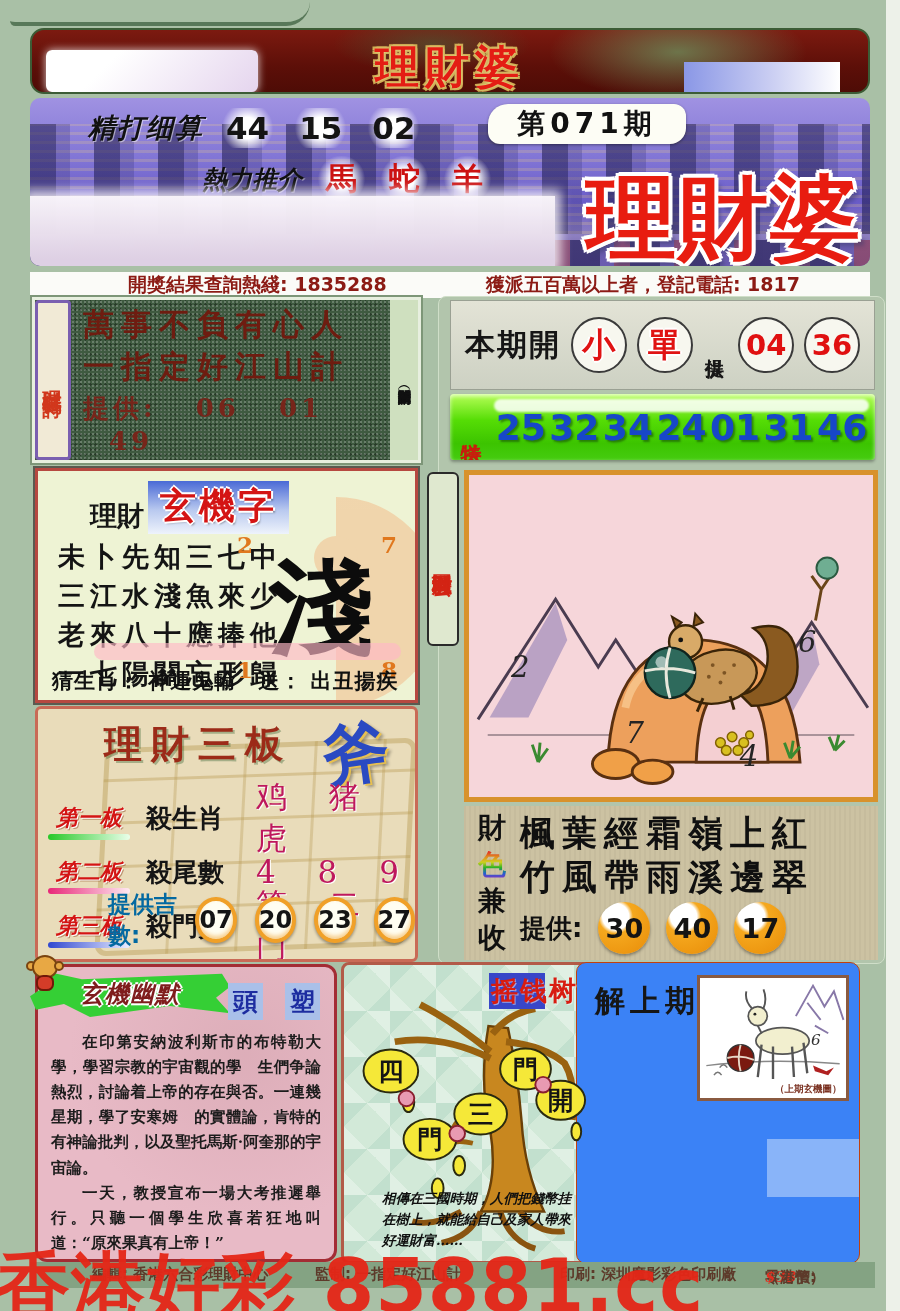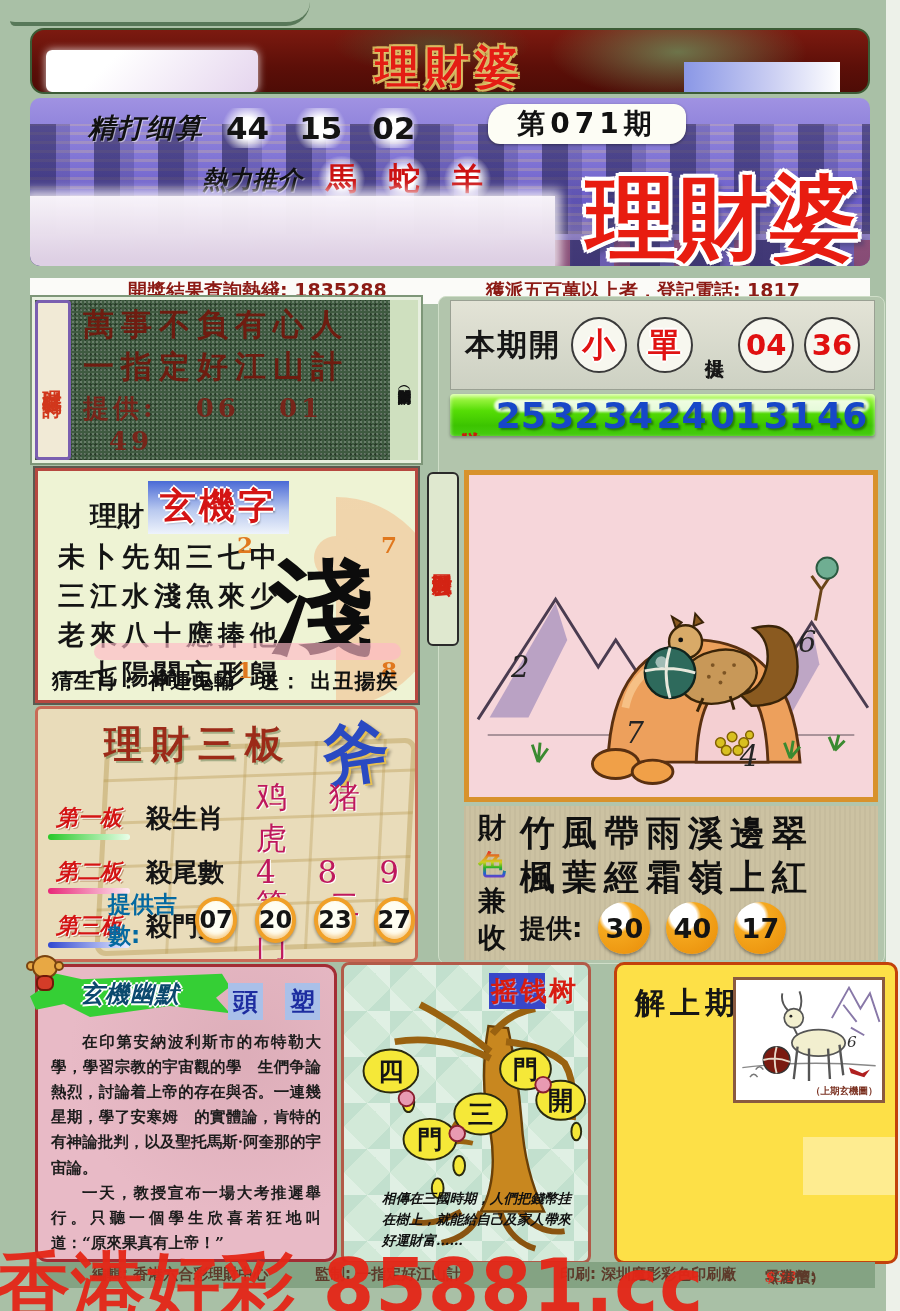--- a/index.html
+++ b/index.html
@@ -48,21 +48,21 @@
   .city-big-title { position:absolute; right:8px; bottom:2px; font-size:90px; line-height:1.05; font-weight:900;
     color:#e81c10; letter-spacing:2px; font-family:"DejaVu Serif", serif;
     text-shadow:
       -3px -3px 0 #fff, 3px -3px 0 #fff, -3px 3px 0 #fff, 3px 3px 0 #fff,
       0 -4px 0 #fff, 0 4px 0 #fff, -4px 0 0 #fff, 4px 0 0 #fff,
       6px 7px 4px rgba(60,60,110,.55); }
   .city-blank { position:absolute; left:0; bottom:0; width:525px; height:70px;
     background:linear-gradient(180deg, rgba(252,248,252,.97) 0%, #ded0e4 90%); box-shadow:0 0 10px 6px rgba(250,246,250,.8); }
 
   
-  .hotline { position:absolute; left:30px; top:278px; width:840px; height:26px; background:#fbfbf8;
+  .hotline { position:absolute; left:30px; top:272px; width:840px; height:26px; background:#fbfbf8;
     display:flex; align-items:center; font-size:19px; font-weight:bold; color:#8c1b15; }
   .hotline .hl-left { margin-left:98px; }
   .hotline .hl-right { margin-left:auto; margin-right:70px; }
 
   
   .right-panel { position:absolute; left:438px; top:296px; width:447px; height:668px;
     background:#b2c5ac; border-radius:8px; border:1px solid #cfdec8; }
   .edge-right { position:absolute; right:0; top:0; width:14px; height:100%; background:#edf1e9; }
 
   
@@ -90,21 +90,21 @@
   .benqi-label { font-family:"DejaVu Serif", serif; font-size:30px; font-weight:bold; color:#151515; letter-spacing:2px; }
   .ball { width:56px; height:56px; border:2px solid #3a3a3a; border-radius:50%; background:#f7f7ef;
     display:flex; align-items:center; justify-content:center; }
   .ball .zi { font-size:33px; font-weight:900; color:#e01313;
     text-shadow:-2px 0 0 #fff,2px 0 0 #fff,0 -2px 0 #fff,0 2px 0 #fff; }
   .ball .sz { font-size:29px; font-weight:900; color:#e01010; }
   .benqi-tip { height:62px; display:flex; align-items:center; }
   .benqi-tip .vtext { font-size:19px; font-weight:bold; color:#181818; letter-spacing:1px; }
 
   
-  .tesong { position:absolute; left:450px; top:394px; width:425px; height:42px; border-radius:4px;
+  .tesong { position:absolute; left:450px; top:394px; width:425px; height:66px; border-radius:4px;
     background:linear-gradient(180deg,#b7ff58 0%,#55dd05 40%,#3cc400 75%,#45cc10 100%);
     box-shadow:inset 0 2px 4px rgba(255,255,255,.7), 0 2px 3px rgba(0,0,0,.3);
     display:flex; align-items:center; overflow:hidden; }
   .tesong-gloss { position:absolute; left:44px; right:6px; top:5px; height:13px;
     background:rgba(255,255,255,.85); border-radius:8px; filter:blur(1px); }
   .tesong-label { width:34px; margin-left:4px; display:flex; justify-content:center; }
   .tesong-label .vtext { font-size:21px; font-weight:900; color:#c81d0d; letter-spacing:0; }
   .tesong-nums { flex:1; display:flex; justify-content:space-around; padding:0 6px; position:relative; }
   .tesong-nums span { font-size:36px; font-weight:900; color:#1747c8; text-shadow:2px 2px 2px rgba(10,40,10,.45); }
 
@@ -190,21 +190,21 @@
     box-shadow:0 2px 3px rgba(0,0,0,.35); display:flex; align-items:center; justify-content:center;
     font-size:27px; font-weight:900; color:#141414; }
 
   
   .humor { position:absolute; left:35px; top:964px; width:302px; height:298px;
     background:#e8bac6; border:3px solid #a32c34; border-radius:12px; overflow:visible;
     background-image:radial-gradient(ellipse at 70% 30%, rgba(200,150,160,.35), rgba(0,0,0,0) 60%); }
   .humor-banner { position:absolute; left:-8px; top:4px; width:200px; height:46px;
     background:#35cf35; clip-path:polygon(0 55%,10% 26%,7% 0,26% 18%,96% 6%,100% 34%,93% 58%,100% 92%,70% 76%,30% 100%,17% 72%,3% 84%);
     display:flex; align-items:center; justify-content:center; }
-  .humor-banner span { font-size:24px; font-weight:900; color:#0c4a6e; font-style:italic; letter-spacing:1px;
+  .humor-banner span { font-size:24px; font-weight:900; color:#7f1d1d; font-style:italic; letter-spacing:1px;
     text-shadow:-2px 0 0 #fff,2px 0 0 #fff,0 -2px 0 #fff,0 2px 0 #fff; }
   .monkey { position:absolute; left:-14px; top:-12px; width:42px; height:40px; }
   .monkey .head { position:absolute; left:8px; top:0; width:26px; height:24px; border-radius:50%;
     background:#e8a844; border:2px solid #7a4410; }
   .monkey .ear1, .monkey .ear2 { position:absolute; top:6px; width:10px; height:10px; border-radius:50%;
     background:#e8a844; border:2px solid #7a4410; }
   .monkey .ear1 { left:2px; } .monkey .ear2 { right:2px; }
   .monkey .body { position:absolute; left:12px; top:20px; width:18px; height:16px; border-radius:40%;
     background:#d43c28; border:2px solid #701808; }
   .hint-chars { position:absolute; right:16px; top:18px; display:flex; gap:26px; }
@@ -224,22 +224,22 @@
   .mtree-title { position:absolute; top:8px; right:8px; z-index:3; font-family:"DejaVu Serif", serif;
     font-size:27px; font-weight:900; color:#d81c10; letter-spacing:2px;
     background:linear-gradient(90deg, #3846c8 0 62%, rgba(56,70,200,0) 62%);
     padding:0 2px; text-shadow:1px 1px 0 rgba(255,255,255,.5); }
   .mtree svg { position:absolute; left:0; top:0; width:100%; height:100%; z-index:1; }
   .mtree-caption { position:absolute; right:10px; bottom:10px; width:196px; z-index:3;
     font-family:"DejaVu Serif", serif; font-size:13.5px; font-weight:bold; font-style:italic;
     color:#101010; line-height:1.55; }
 
   
-  .jie { position:absolute; left:614px; top:962px; width:284px; height:302px;
-    background:#fde047; border:3px solid #c2410c; border-radius:10px; }
+  .jie { position:absolute; left:576px; top:962px; width:284px; height:302px;
+    background:#3b82f6; border:1px solid #c2410c; border-radius:10px; }
   .jie-title { position:absolute; left:18px; top:18px; font-size:30px; font-weight:900; color:#161616; letter-spacing:5px; }
   .jie-inset { position:absolute; right:10px; top:12px; width:152px; height:126px;
     background:#ffffff; border:3px solid #8a5a40; }
   .jie-inset svg { display:block; width:100%; height:100%; }
   .jie-light { position:absolute; right:0; bottom:66px; width:92px; height:58px; background:rgba(255,255,255,.4); }
 
   
   .footer { position:absolute; left:30px; top:1262px; width:845px; height:26px; background:#84a383;
     font-size:15px; font-weight:bold; color:#5d3a2a; }
   .footer span { position:absolute; top:3px; white-space:nowrap; }
@@ -454,22 +454,22 @@
   </div>
 
   <div class="caise">
     <div class="caise-side">
       <span>財</span>
       <span class="rainbow">色</span>
       <span>兼</span>
       <span>收</span>
     </div>
     <div class="caise-main">
+      <div class="caise-line">楓葉經霜嶺上紅</div>
       <div class="caise-line">竹風帶雨溪邊翠</div>
-      <div class="caise-line">楓葉經霜嶺上紅</div>
       <div class="caise-tip">
         <span class="caise-tip-label">提供:</span>
         <span class="orange-ball">30</span>
         <span class="orange-ball">40</span>
         <span class="orange-ball">17</span>
       </div>
     </div>
   </div>
 
   <div class="humor">

